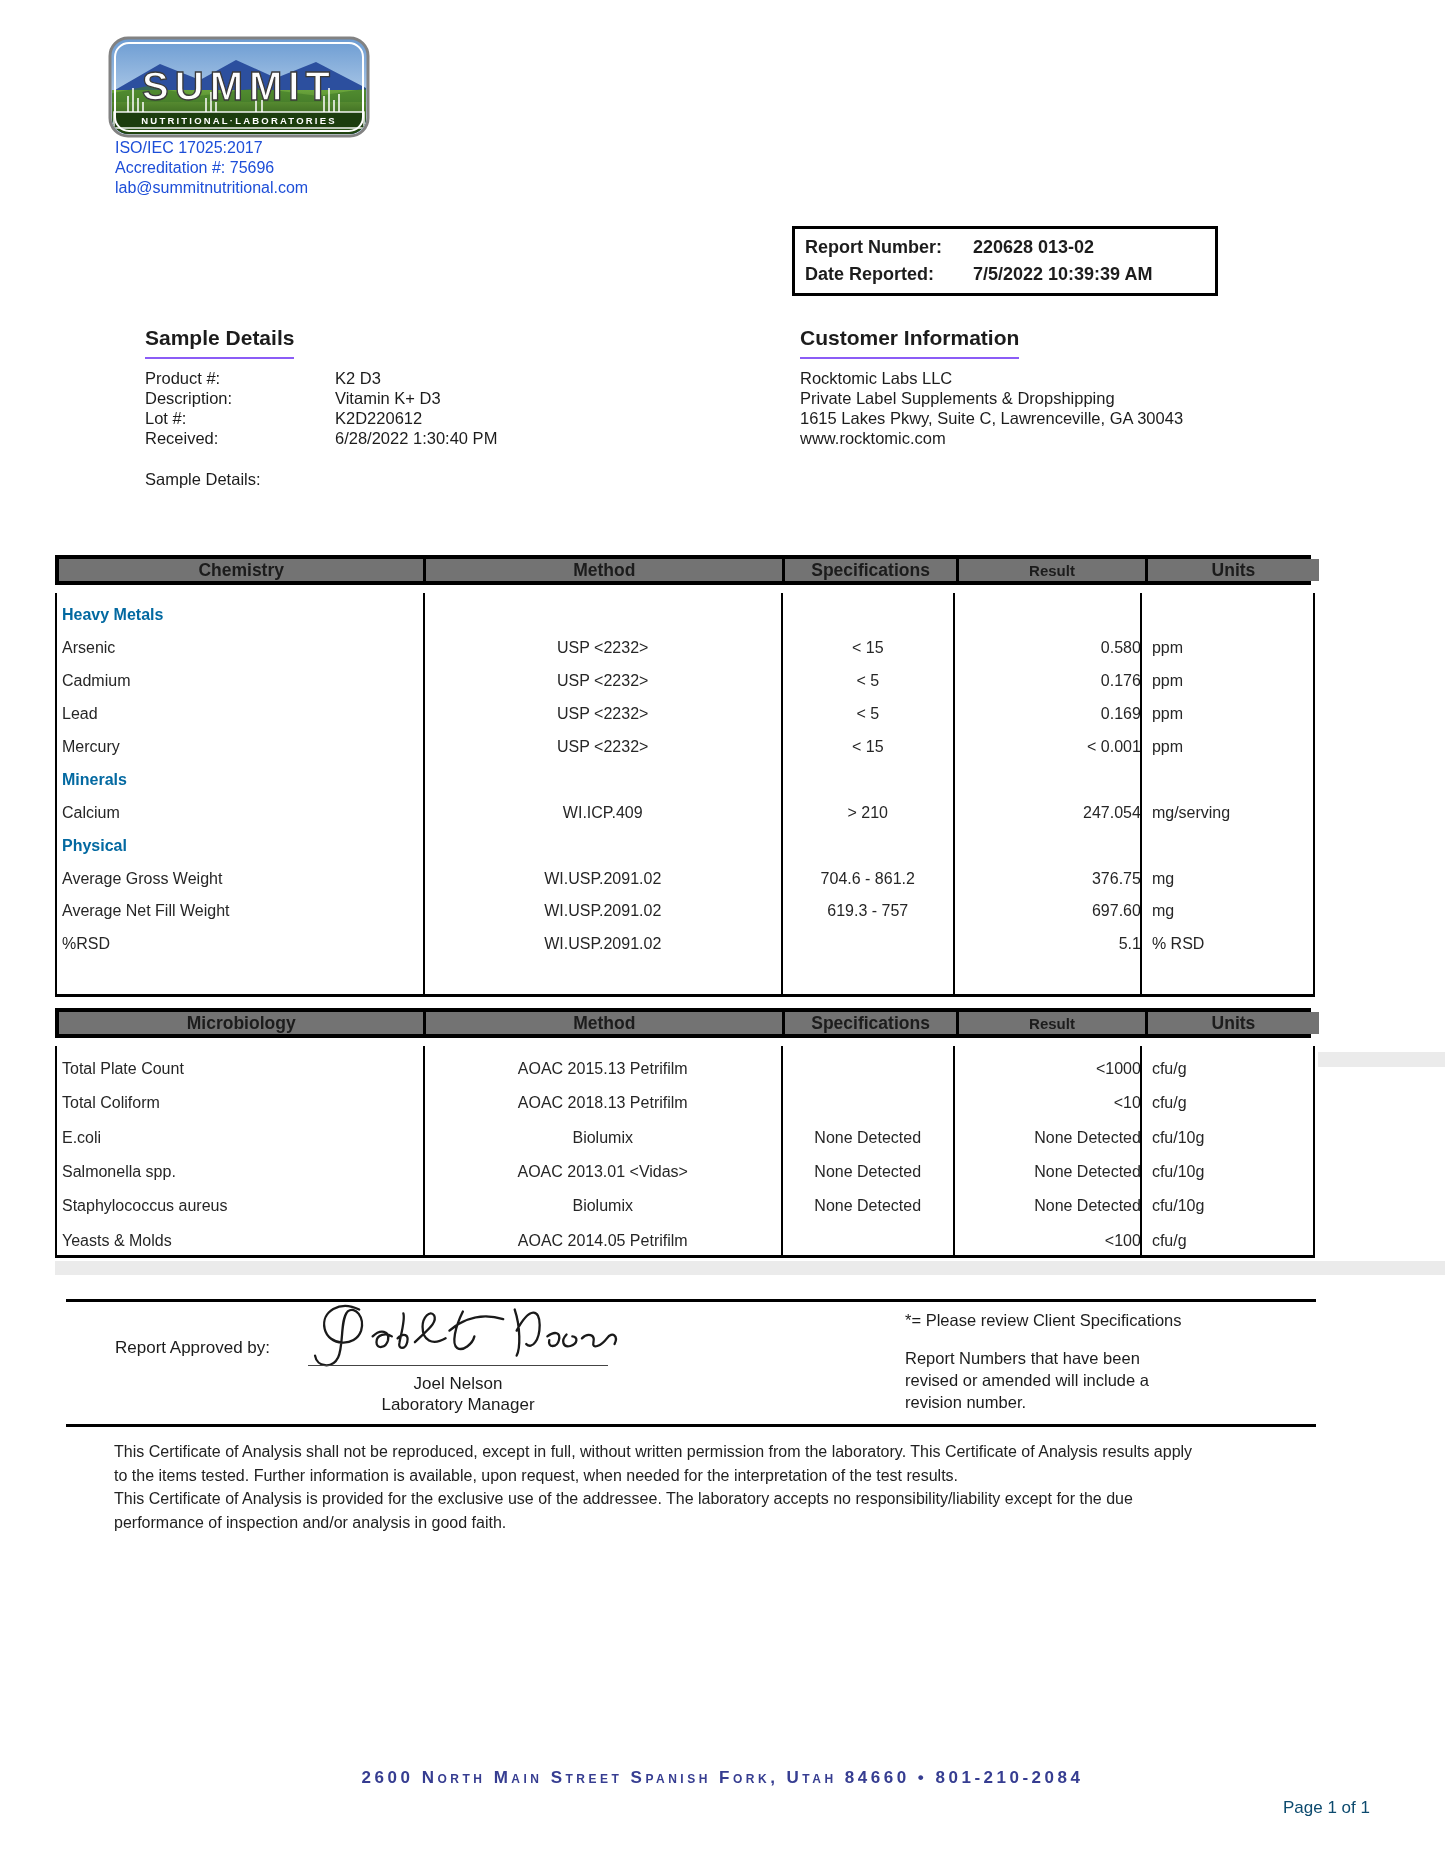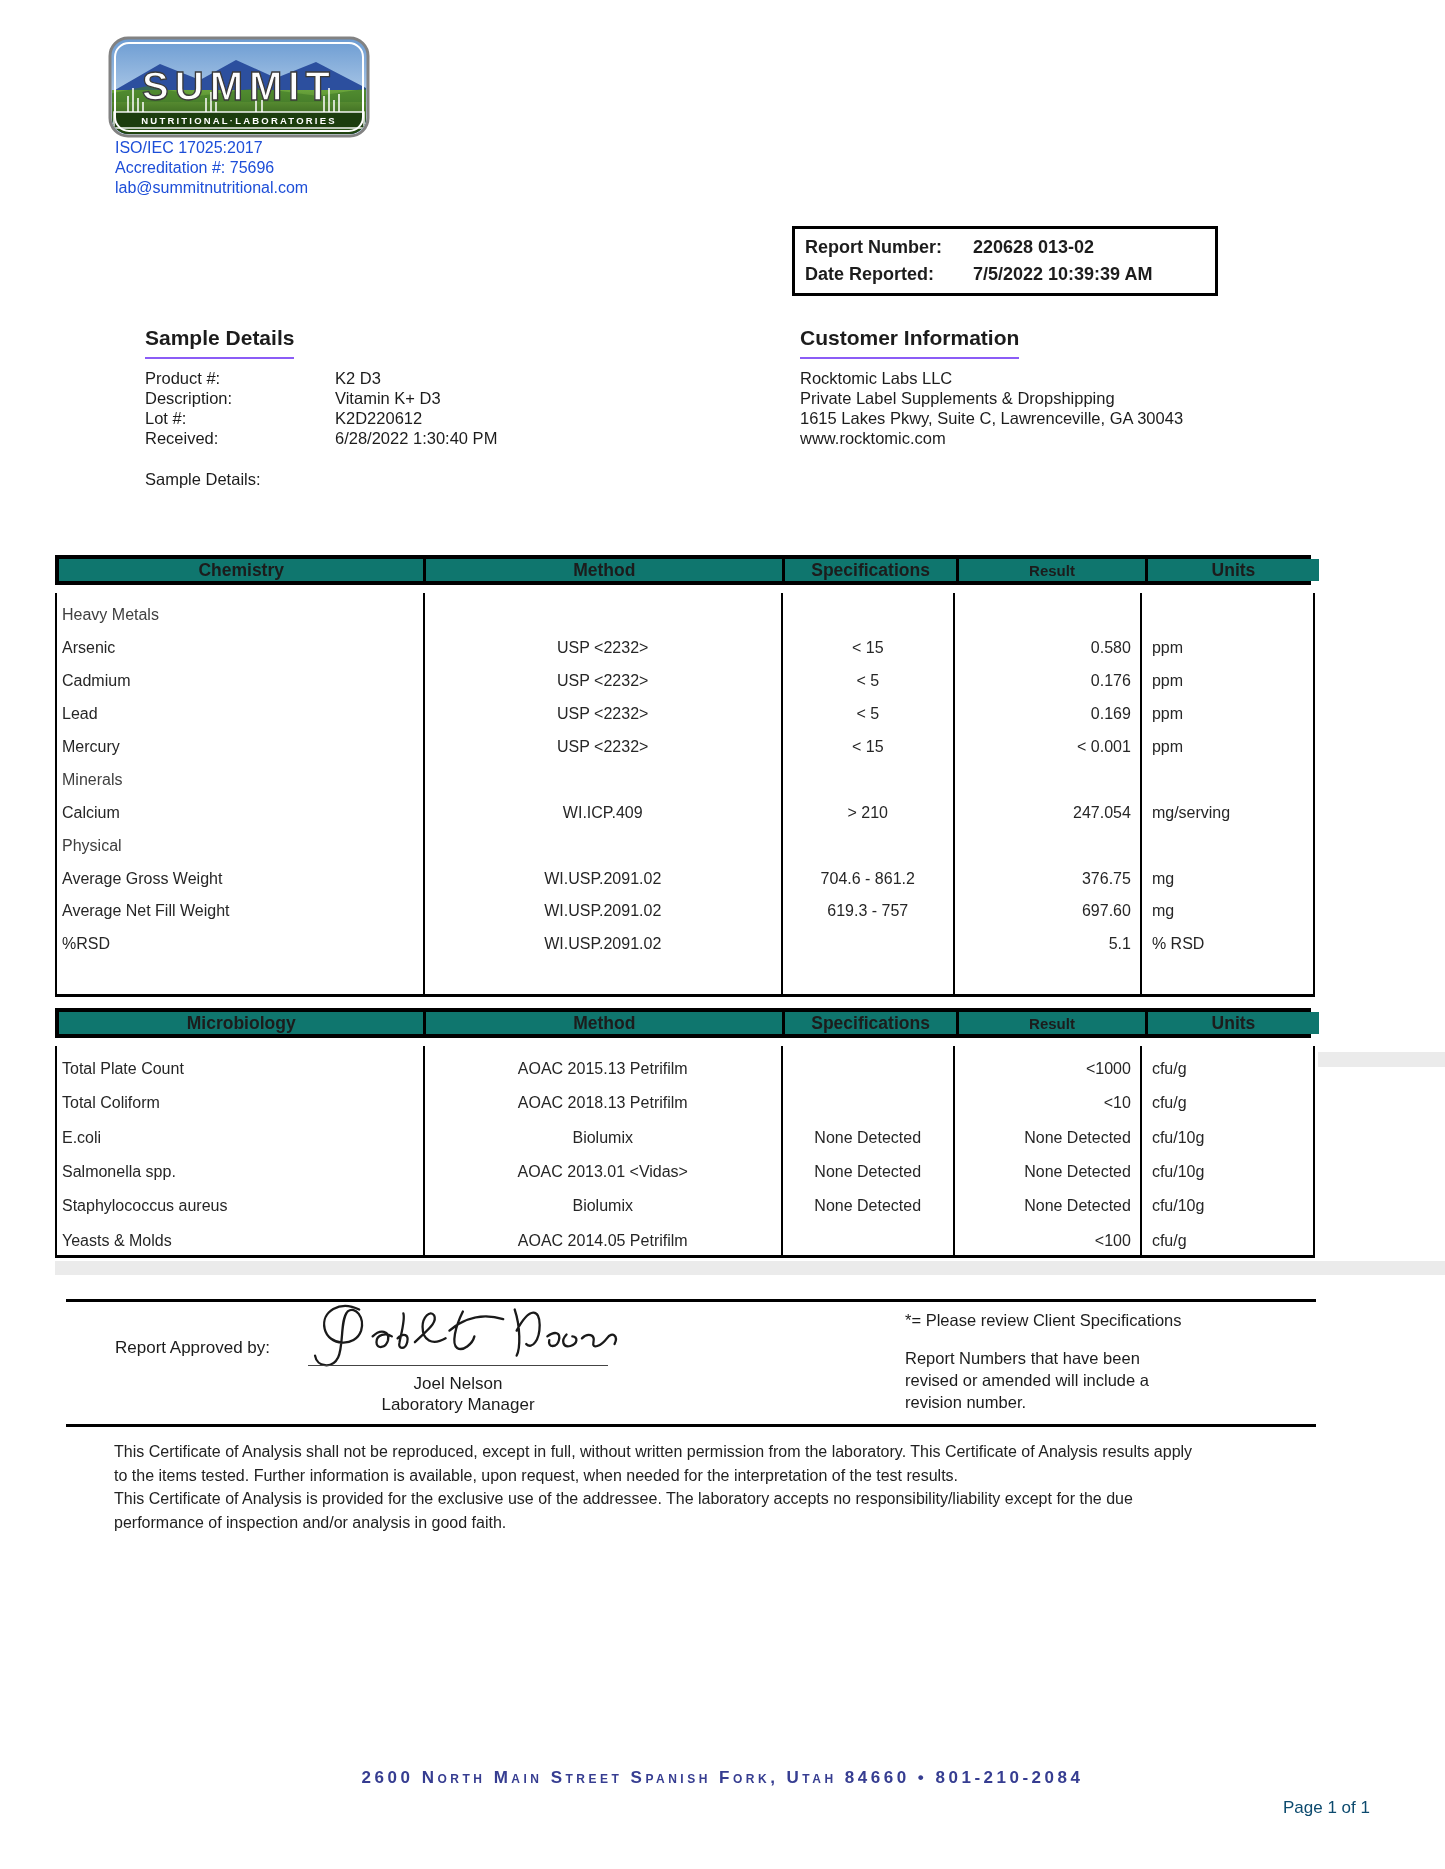--- a/index.html
+++ b/index.html
@@ -25,36 +25,36 @@
   .sample-extra{position:absolute;left:145px;top:470px;font-size:16.5px;}
 
   
   .coa-title{position:absolute;left:55px;top:529px;width:1260px;text-align:center;
              font-size:21px;color:#101010;}
 
   
   .thead{position:absolute;left:55px;width:1256px;height:30px;border:2px solid #000;
          background:#000;display:grid;grid-template-columns:29.2% 28.5% 13.7% 14.9% 13.7%;
          gap:3px;padding:2px;box-sizing:border-box;}
-  .hcell{background:#0f766e;display:flex;align-items:center;justify-content:center;
+  .hcell{background:#737373;display:flex;align-items:center;justify-content:center;
          font-weight:bold;font-size:17.5px;}
   .hcell.h3{font-size:15px;}
   .tbody{position:absolute;left:55px;width:1260px;border-left:2px solid #000;
          border-right:2px solid #000;border-bottom:3px solid #000;box-sizing:border-box;
          padding-top:6px;}
   .vline{position:absolute;top:0;bottom:0;width:2px;background:#000;margin-left:-1px;}
   .trow{display:grid;grid-template-columns:29.2% 28.5% 13.7% 14.9% 13.7%;align-items:center;}
   .chem-body .trow{height:32.9px;}
   .micro-body .trow{height:34.3px;}
   .cell{font-size:16px;color:#262626;display:flex;align-items:center;overflow:hidden;}
   .name-cell{padding-left:5px;}
   .method-cell,.spec-cell{justify-content:center;}
-  .result-cell{justify-content:flex-end;padding-right:10px;}
+  .result-cell{justify-content:flex-end;}
   .units-cell{padding-left:11px;}
-  .trow.section .cell{font-weight:normal;color:#404040;}
+  .trow.section .cell{font-weight:bold;color:#0369a1;}
   .span-all{grid-column:1 / -1;}
 
   .chem-header{top:555px;}
   .chem-body{top:593px;height:404px;}
   .micro-header{top:1008px;}
   .micro-body{top:1046px;height:212px;}
 
   
   .artifact{position:absolute;background:#ebebeb;}
   .artifact-1{left:1318px;top:1052px;width:127px;height:15px;}

